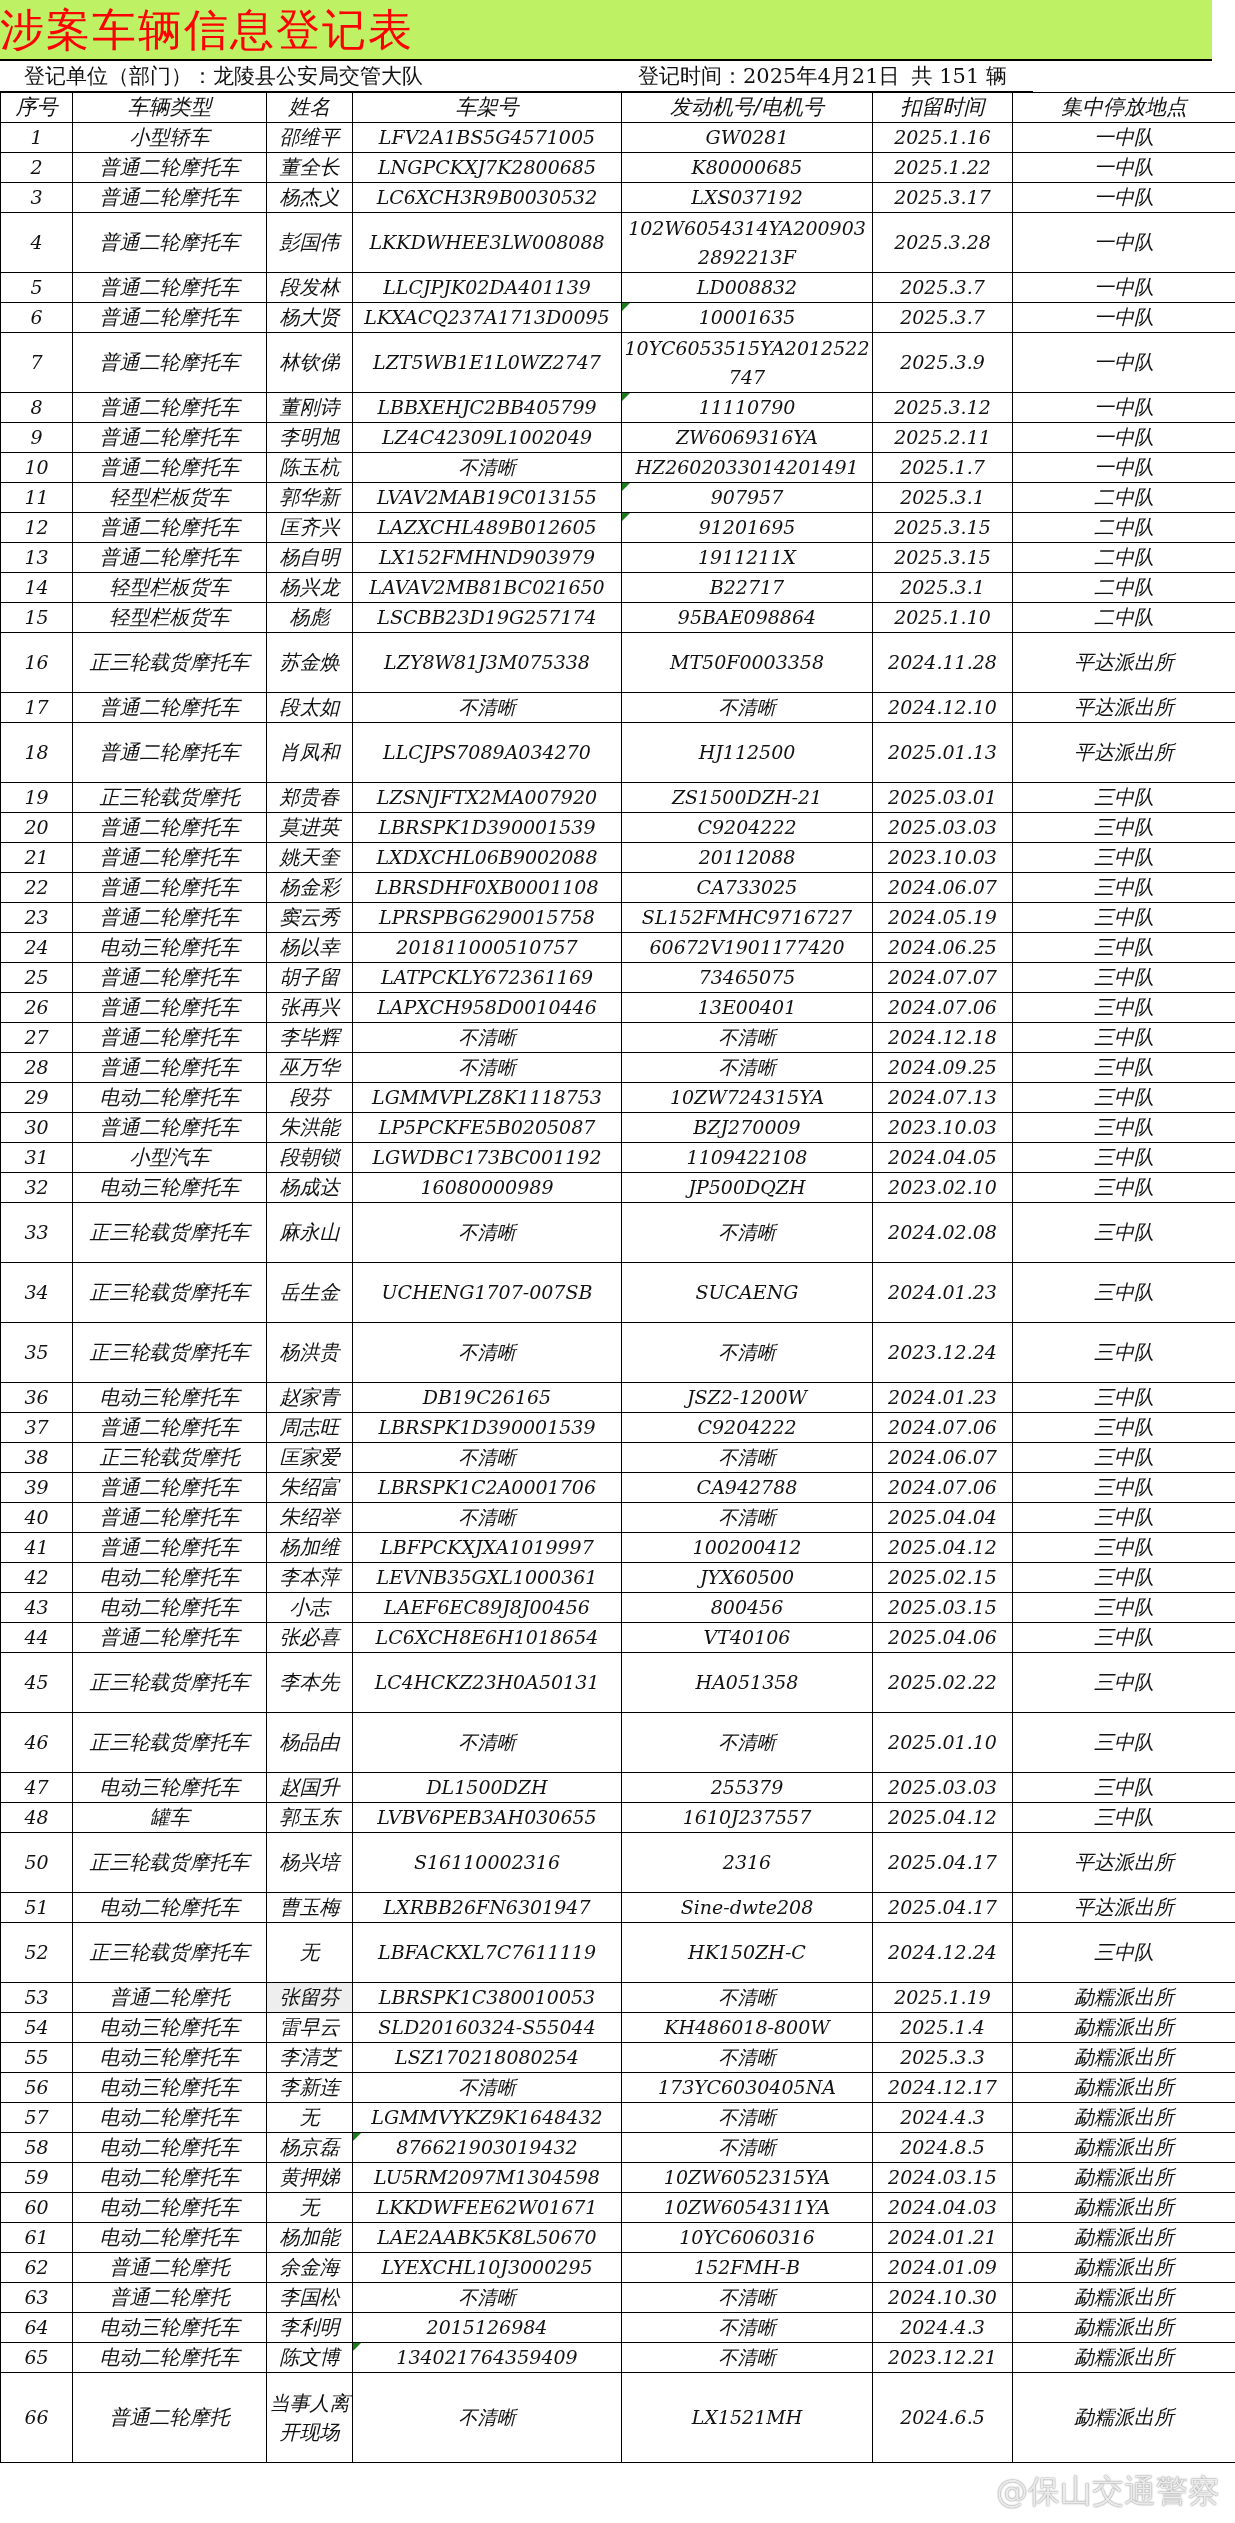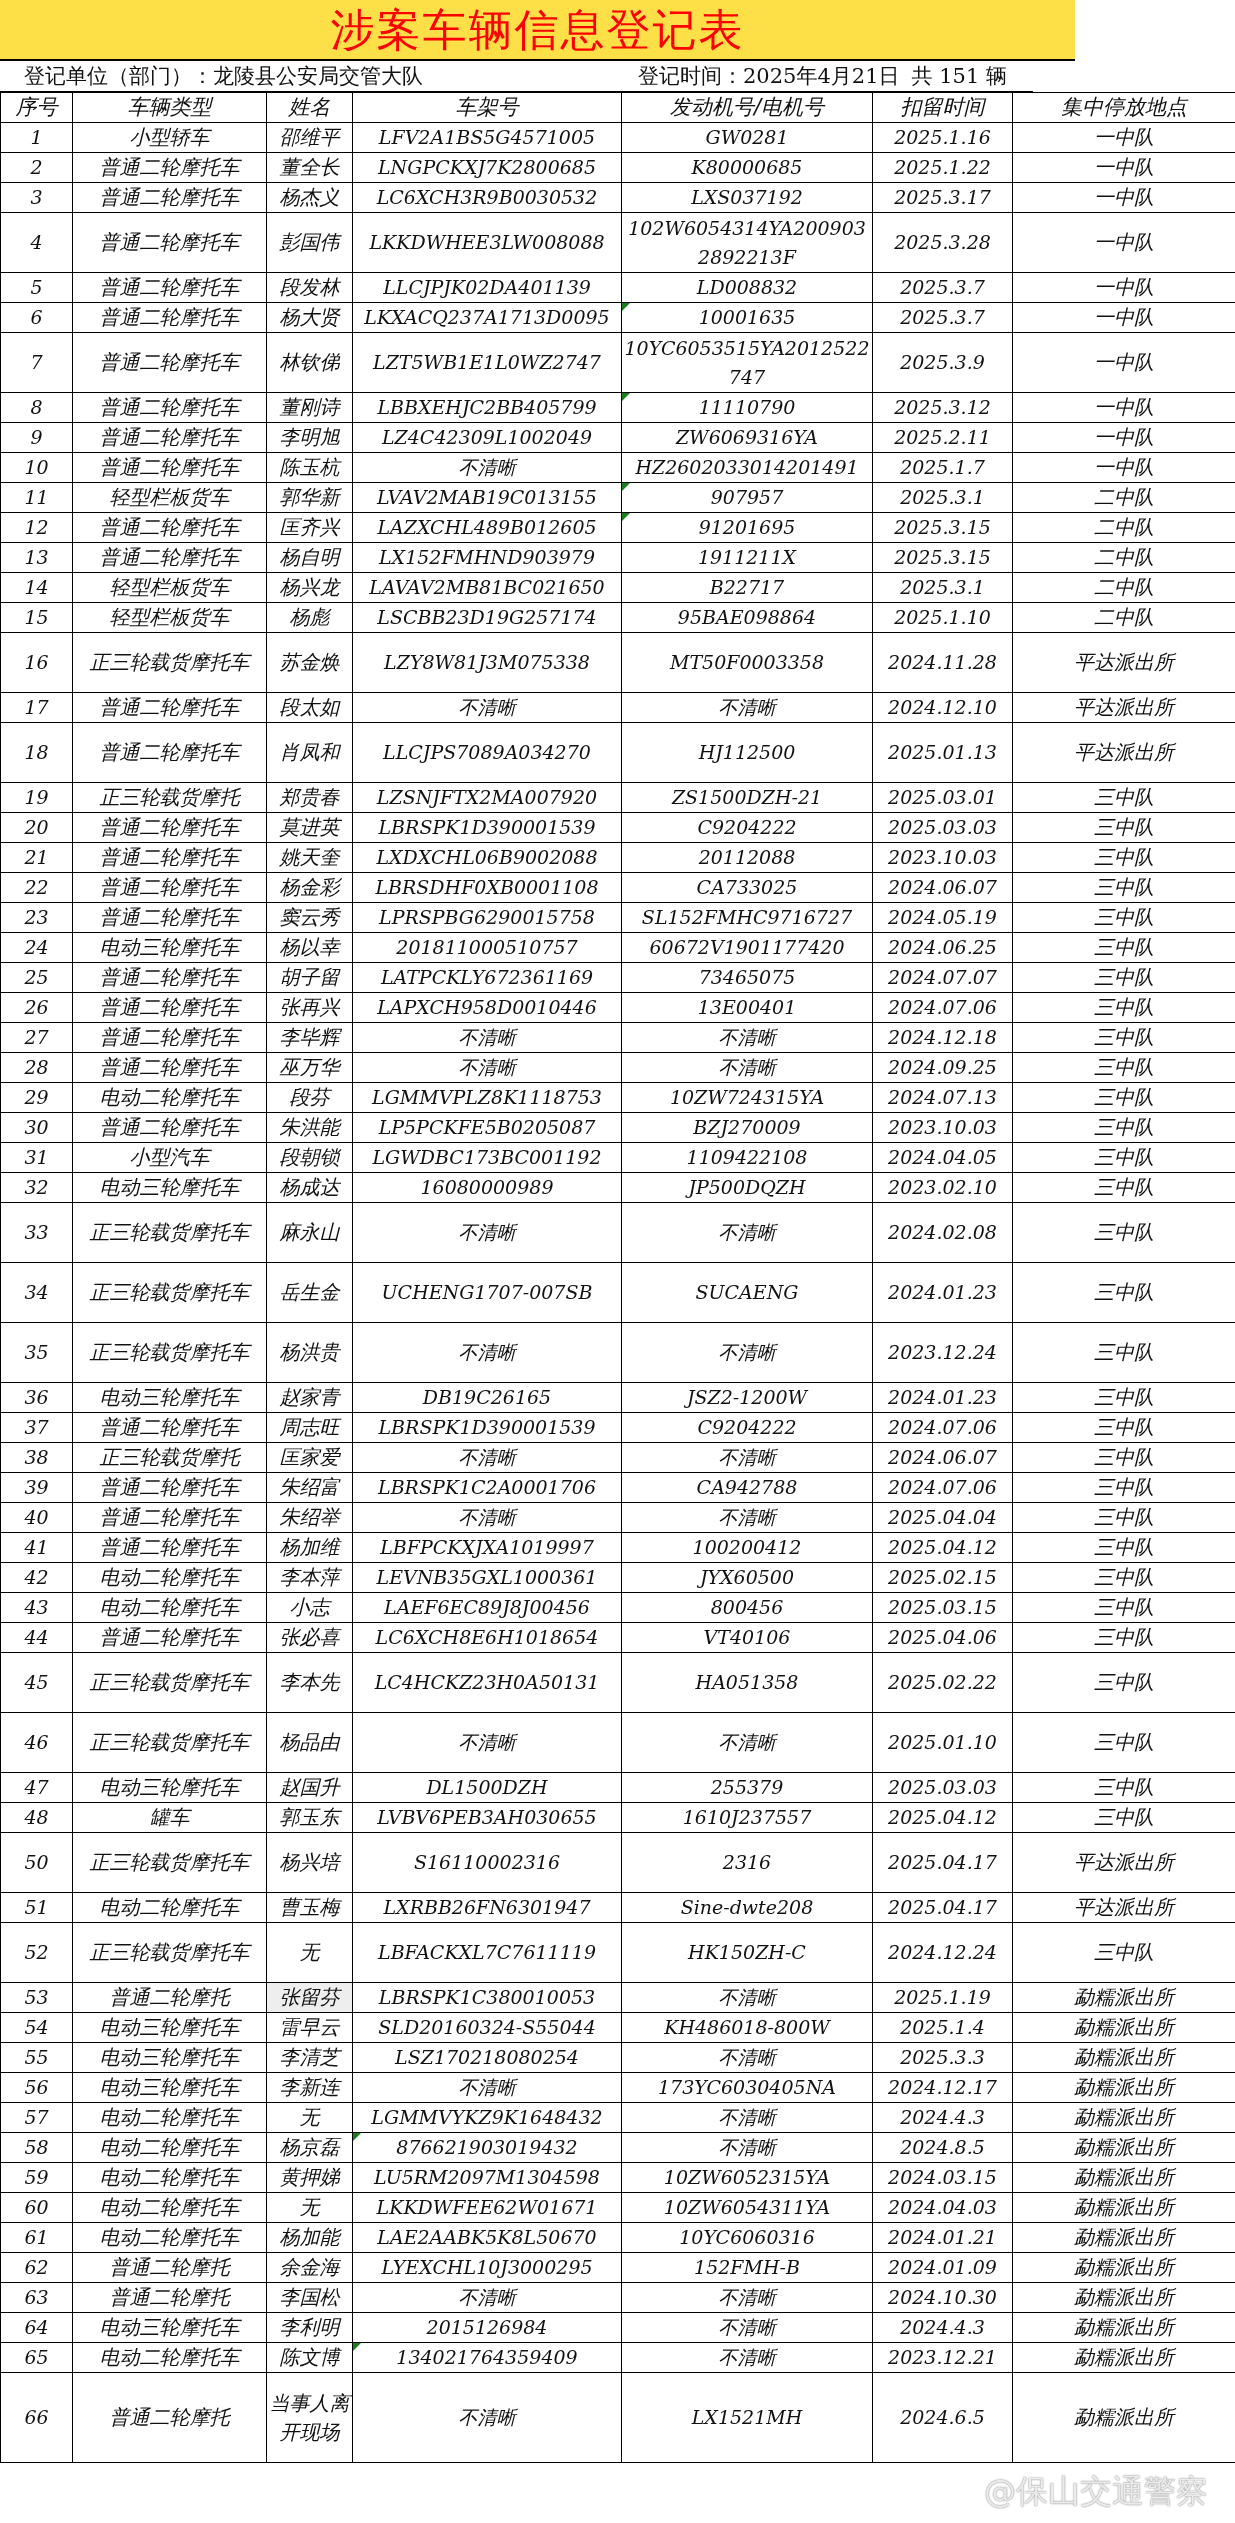--- a/index.html
+++ b/index.html
@@ -1,20 +1,20 @@
 <!DOCTYPE html>
 <html><head>
 <meta charset="utf-8">
 <style>
   html, body { margin: 0; padding: 0; background: #ffffff; }
   body { width: 1235px; height: 2523px; position: relative; overflow: hidden;
          font-family: "DejaVu Serif", "Liberation Serif", serif; color: #111; }
-  .title-band { position: absolute; left: 0; top: 0; width: 1075px; height: 61px;
-                background: #fde047; border-bottom: 2px solid #000; box-sizing: border-box;
-                display: flex; align-items: center; justify-content: center; }
+  .title-band { position: absolute; left: 0; top: 0; width: 1212px; height: 61px;
+                background: #bef264; border-bottom: 2px solid #000; box-sizing: border-box;
+                display: flex; align-items: center; }
   .title-band h1 { margin: 0; font-size: 44px; font-weight: normal; color: #ff0000;
                    letter-spacing: 2px; line-height: 1; font-family: "DejaVu Sans", sans-serif; }
   .info-row { position: absolute; left: 0; top: 61px; width: 1033px; height: 31px;
               border-bottom: 1.5px solid #000; box-sizing: border-box; font-size: 21px; line-height: 30px; }
   .info-row span { position: absolute; top: 0; white-space: nowrap; }
   .info-unit { left: 24px; }
   .info-date { left: 638px; }
   .info-total { right: 26px; }
   table.grid { position: absolute; left: 0; top: 92px; width: 1235px; border-collapse: collapse;
                table-layout: fixed; font-size: 19px; font-style: italic; }
@@ -28,21 +28,21 @@
   td.c-type { white-space: normal; word-break: break-all; }
   td.c-name { word-break: break-all; }
   td.c-engine { word-break: break-all; }
   td.top-align { vertical-align: top; }
   td.shaded { background: #eeeeee; }
   td.mark { position: relative; }
   td.mark::before { content: ""; position: absolute; left: 0; top: 0; width: 0; height: 0;
                     border-top: 8px solid #1b7d1b; border-right: 8px solid transparent; }
   .watermark { position: absolute; left: 950px; top: 2470px; font-size: 32px; color: rgba(255,255,255,0.85);
                font-family: "DejaVu Sans", sans-serif; white-space: nowrap;
-               text-shadow: 0 0 2px rgba(0,0,0,0.35), 0 0 1px rgba(0,0,0,0.4); display: flex; align-items: center; gap: 0; }
+               text-shadow: 0 0 2px rgba(0,0,0,0.35), 0 0 1px rgba(0,0,0,0.4); display: flex; align-items: center; gap: 12px; }
   .weibo-icon { width: 34px; height: 28px; display: inline-block; }
 </style>
 </head>
 <body>
 
 <div class="title-band">
   <h1>涉案车辆信息登记表</h1>
 </div>
 
 <div class="info-row">

